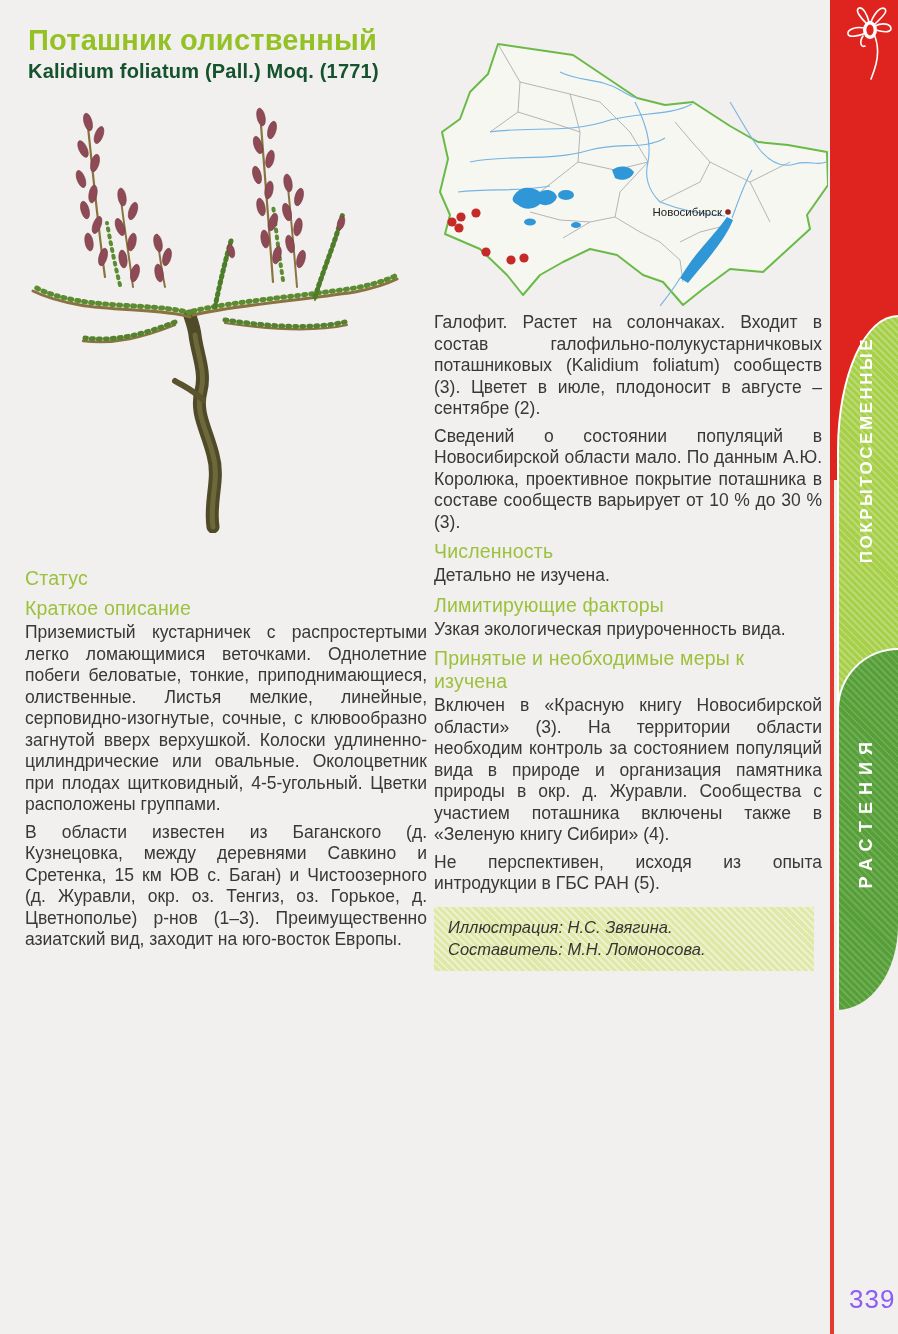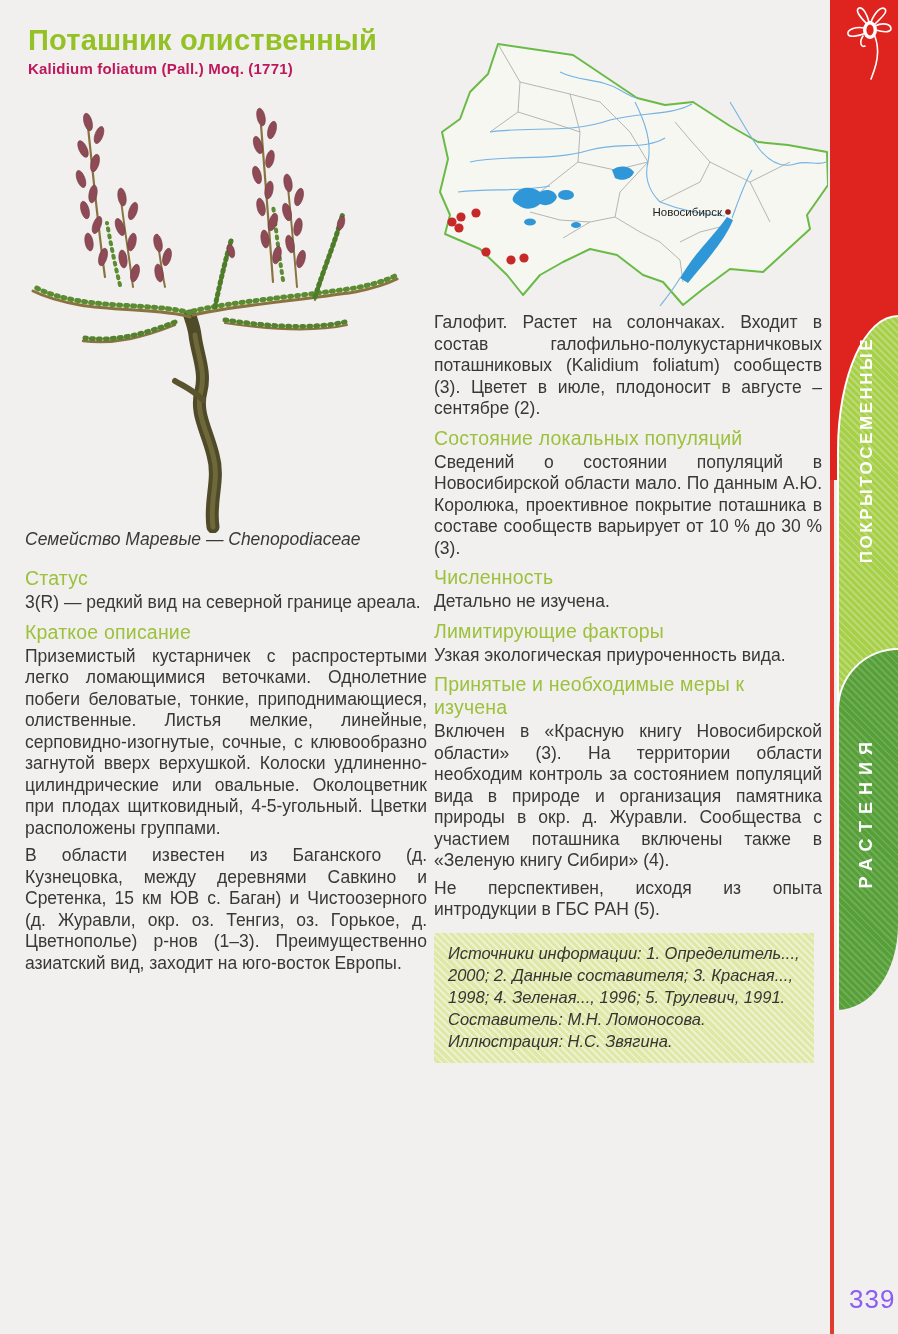--- a/index.html
+++ b/index.html
@@ -4,22 +4,22 @@
 <style>
   html,body{margin:0;padding:0;}
   body{width:898px;height:1334px;position:relative;overflow:hidden;
        font-family:"Liberation Sans","DejaVu Sans",sans-serif;
        background:#f1f0ee;}
   .page{position:absolute;inset:0;background:#f1f0ee;}
 
   
   .title{position:absolute;left:28px;top:24px;font-size:29px;font-weight:bold;
          color:#94c125;letter-spacing:.2px;}
-  .latin{position:absolute;left:28px;top:60px;font-size:15px;font-weight:bold;
-         color:#be185d;letter-spacing:.2px;}
+  .latin{position:absolute;left:28px;top:60px;font-size:20px;font-weight:bold;
+         color:#14532d;letter-spacing:.2px;}
   .family{position:absolute;left:25px;top:529px;font-size:17.5px;font-style:italic;
           color:#3a3938;}
   .col{position:absolute;}
   .col-left{left:25px;top:560px;width:402px;}
   .col-right{left:434px;top:312px;width:388px;}
   .sec{margin:0 0 6px 0;}
   .sec h2{margin:7px 0 2px 0;font-size:19.5px;font-weight:normal;color:#9cc13c;
           line-height:23px;letter-spacing:.2px;}
   .sec p{margin:0;font-size:17.5px;line-height:21.5px;color:#393837;
          text-align:justify;}
@@ -134,26 +134,24 @@
         <ellipse cx="262" cy="117" rx="4" ry="9" transform="rotate(-15 262 117)"></ellipse>
         <ellipse cx="273" cy="132" rx="4" ry="9" transform="rotate(10 273 132)"></ellipse>
         <ellipse cx="265" cy="149" rx="4" ry="9" transform="rotate(-12 265 149)"></ellipse>
         <ellipse cx="276" cy="164" rx="4" ry="9" transform="rotate(14 276 164)"></ellipse>
         <ellipse cx="316" cy="128" rx="3.4" ry="7" transform="rotate(16 316 128)"></ellipse>
         <ellipse cx="206" cy="156" rx="3.4" ry="7" transform="rotate(-14 206 156)"></ellipse>
       </g>
     </svg>
   </div>
 
-  <div class="family">Семейство Маревые — Chenopodiaceae</div>
 
   <div class="col col-left">
     <div class="sec">
       <h2>Статус</h2>
-      <p>3(R) — редкий вид на северной границе ареала.</p>
     </div>
     <div class="sec">
       <h2>Краткое описание</h2>
       <p>Приземистый кустарничек с распростертыми легко ломающимися веточками. Однолетние побеги беловатые, тонкие, приподнимающиеся, олиственные. Листья мелкие, линейные, серповидно-изогнутые, сочные, с клювообразно загнутой вверх верхушкой. Колоски удлиненно-цилиндрические или овальные. Околоцветник при плодах щитковидный, 4-5-угольный. Цветки расположены группами.</p>
     </div>
     <div class="sec">
       <p>В области известен из Баганского (д. Кузнецовка, между деревнями Савкино и Сретенка, 15 км ЮВ с. Баган) и Чистоозерного (д. Журавли, окр. оз. Тенгиз, оз. Горькое, д. Цветнополье) р-нов (1–3). Преимущественно азиатский вид, заходит на юго-восток Европы.</p>
     </div>
   </div>
 
@@ -213,42 +211,40 @@
       <circle cx="298" cy="170" r="2.8" fill="#8d2020"></circle>
       <text x="292" y="174" text-anchor="end" class="map-city-label">Новосибирск</text>
     </svg>
   </div>
 
   <div class="col col-right">
     <div class="sec">
       <p>Галофит. Растет на солончаках. Входит в состав галофильно-полукустарничковых поташниковых (Kalidium foliatum) сообществ (3). Цветет в июле, плодоносит в августе – сентябре (2).</p>
     </div>
     <div class="sec">
-      <h2>Состояние локальных популяций</h2>
       <p>Сведений о состоянии популяций в Новосибирской области мало. По данным А.Ю. Королюка, проективное покрытие поташника в составе сообществ варьирует от 10 % до 30 % (3).</p>
     </div>
     <div class="sec">
       <h2>Численность</h2>
       <p>Детально не изучена.</p>
     </div>
     <div class="sec">
       <h2>Лимитирующие факторы</h2>
       <p>Узкая экологическая приуроченность вида.</p>
     </div>
     <div class="sec">
       <h2>Принятые и необходимые меры к изучена</h2>
       <p>Включен в «Красную книгу Новосибирской области» (3). На территории области необходим контроль за состоянием популяций вида в природе и организация памятника природы в окр. д. Журавли. Сообщества с участием поташника включены также в «Зеленую книгу Сибири» (4).</p>
     </div>
     <div class="sec">
       <p>Не перспективен, исходя из опыта интродукции в ГБС РАН (5).</p>
     </div>
     <div class="sources">
-      <div>Источники информации: 1. Определитель..., 2000; 2. Данные составителя; 3. Красная..., 1998; 4. Зеленая..., 1996; 5. Трулевич, 1991.</div>
+      <div>Иллюстрация: Н.С. Звягина.</div>
       <div>Составитель: М.Н. Ломоносова.</div>
-      <div>Иллюстрация: Н.С. Звягина.</div>
     </div>
   </div>
 
   <div class="red-line"></div>
   <div class="red-band"></div>
   <div class="band band-light">
     <div class="vtext vtext-1">ПОКРЫТОСЕМЕННЫЕ</div>
   </div>
   <div class="band band-dark">
     <div class="vtext vtext-2">РАСТЕНИЯ</div>

